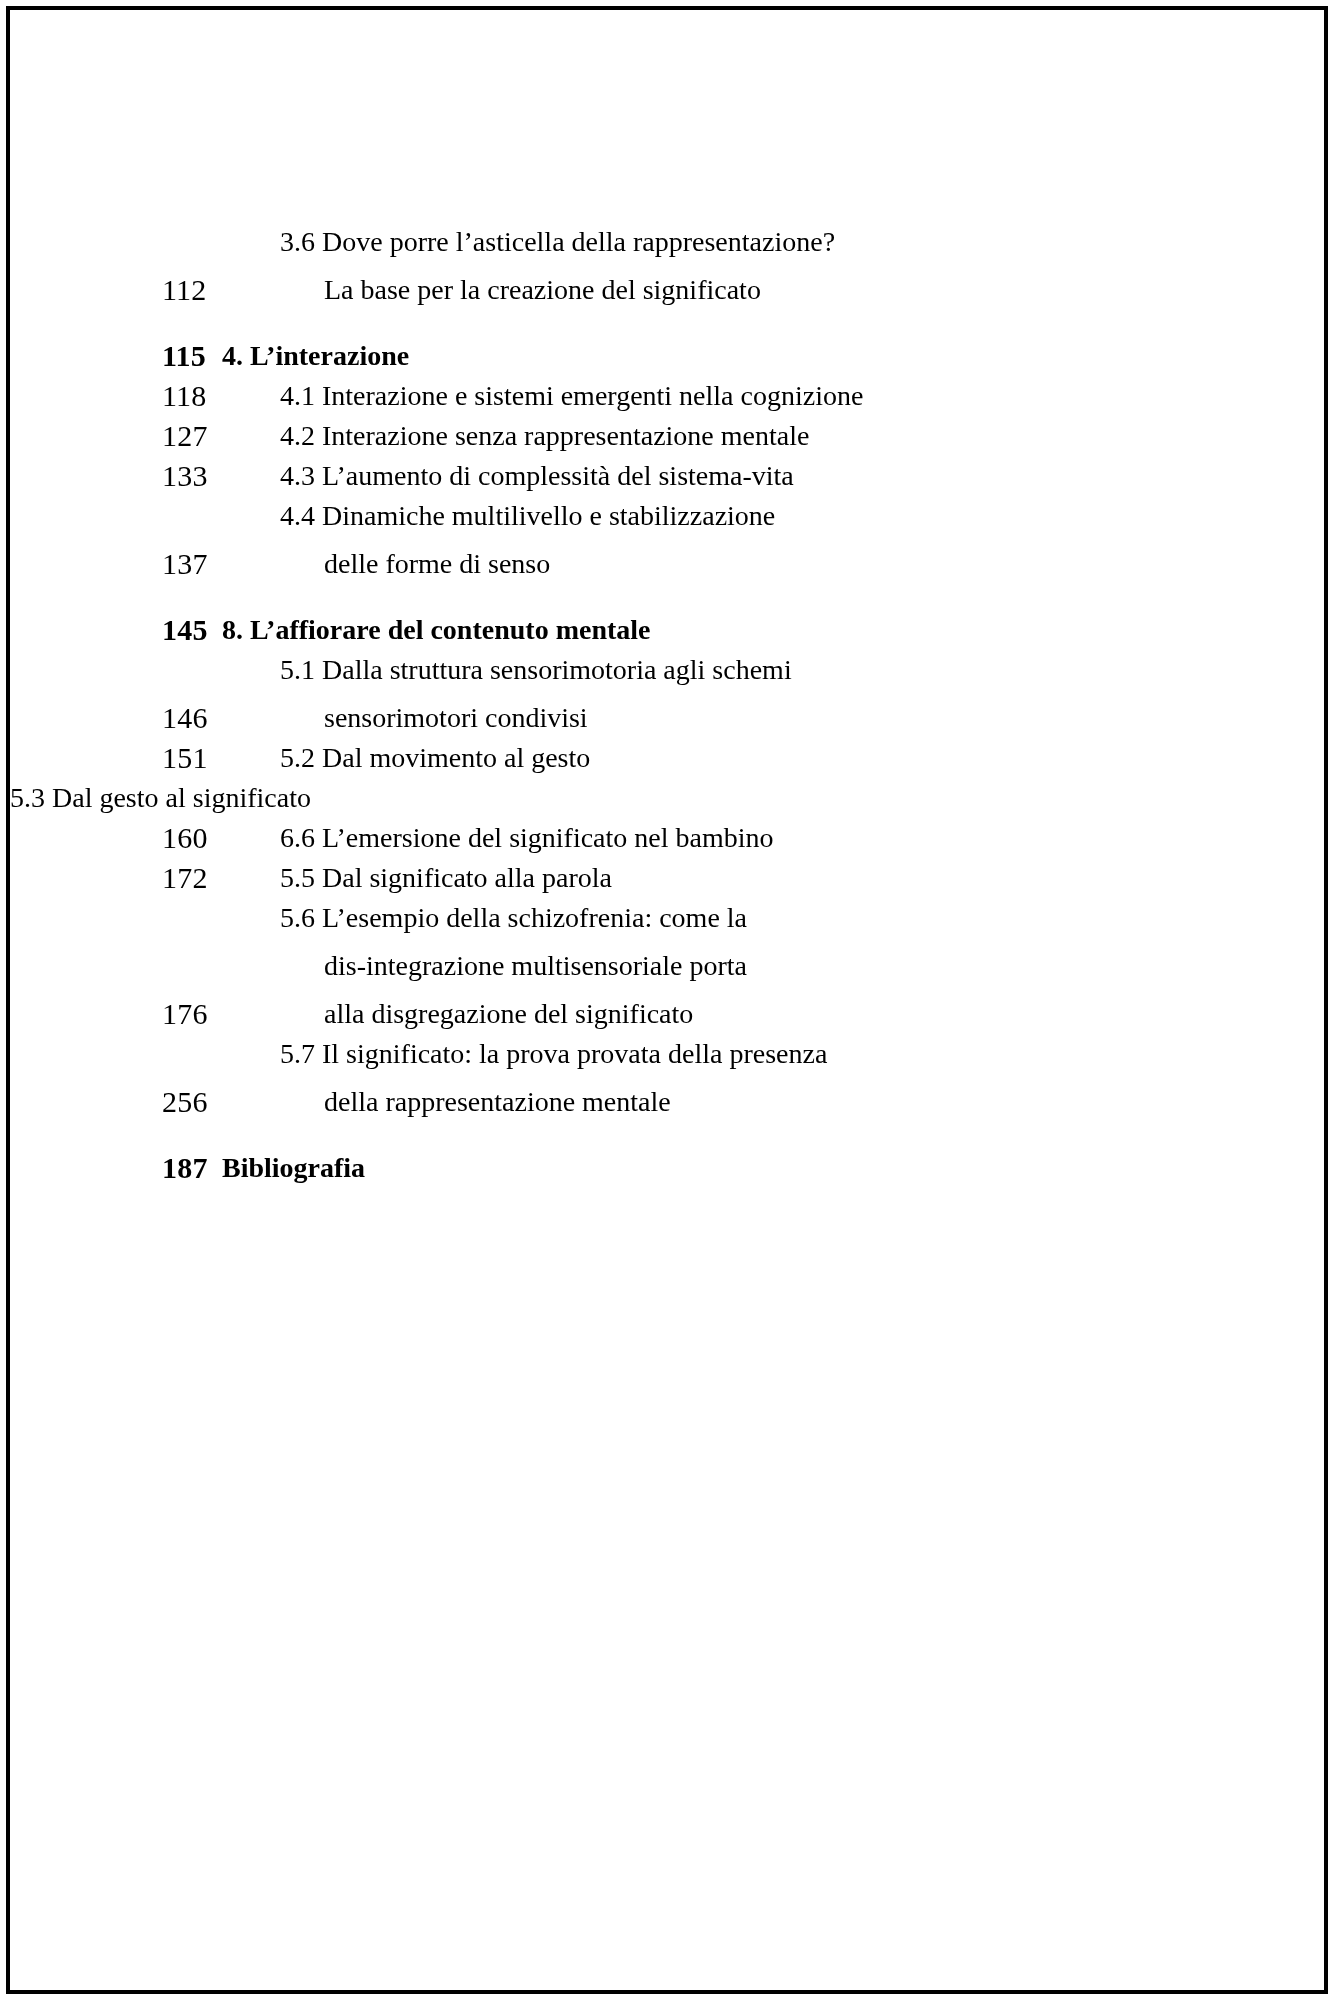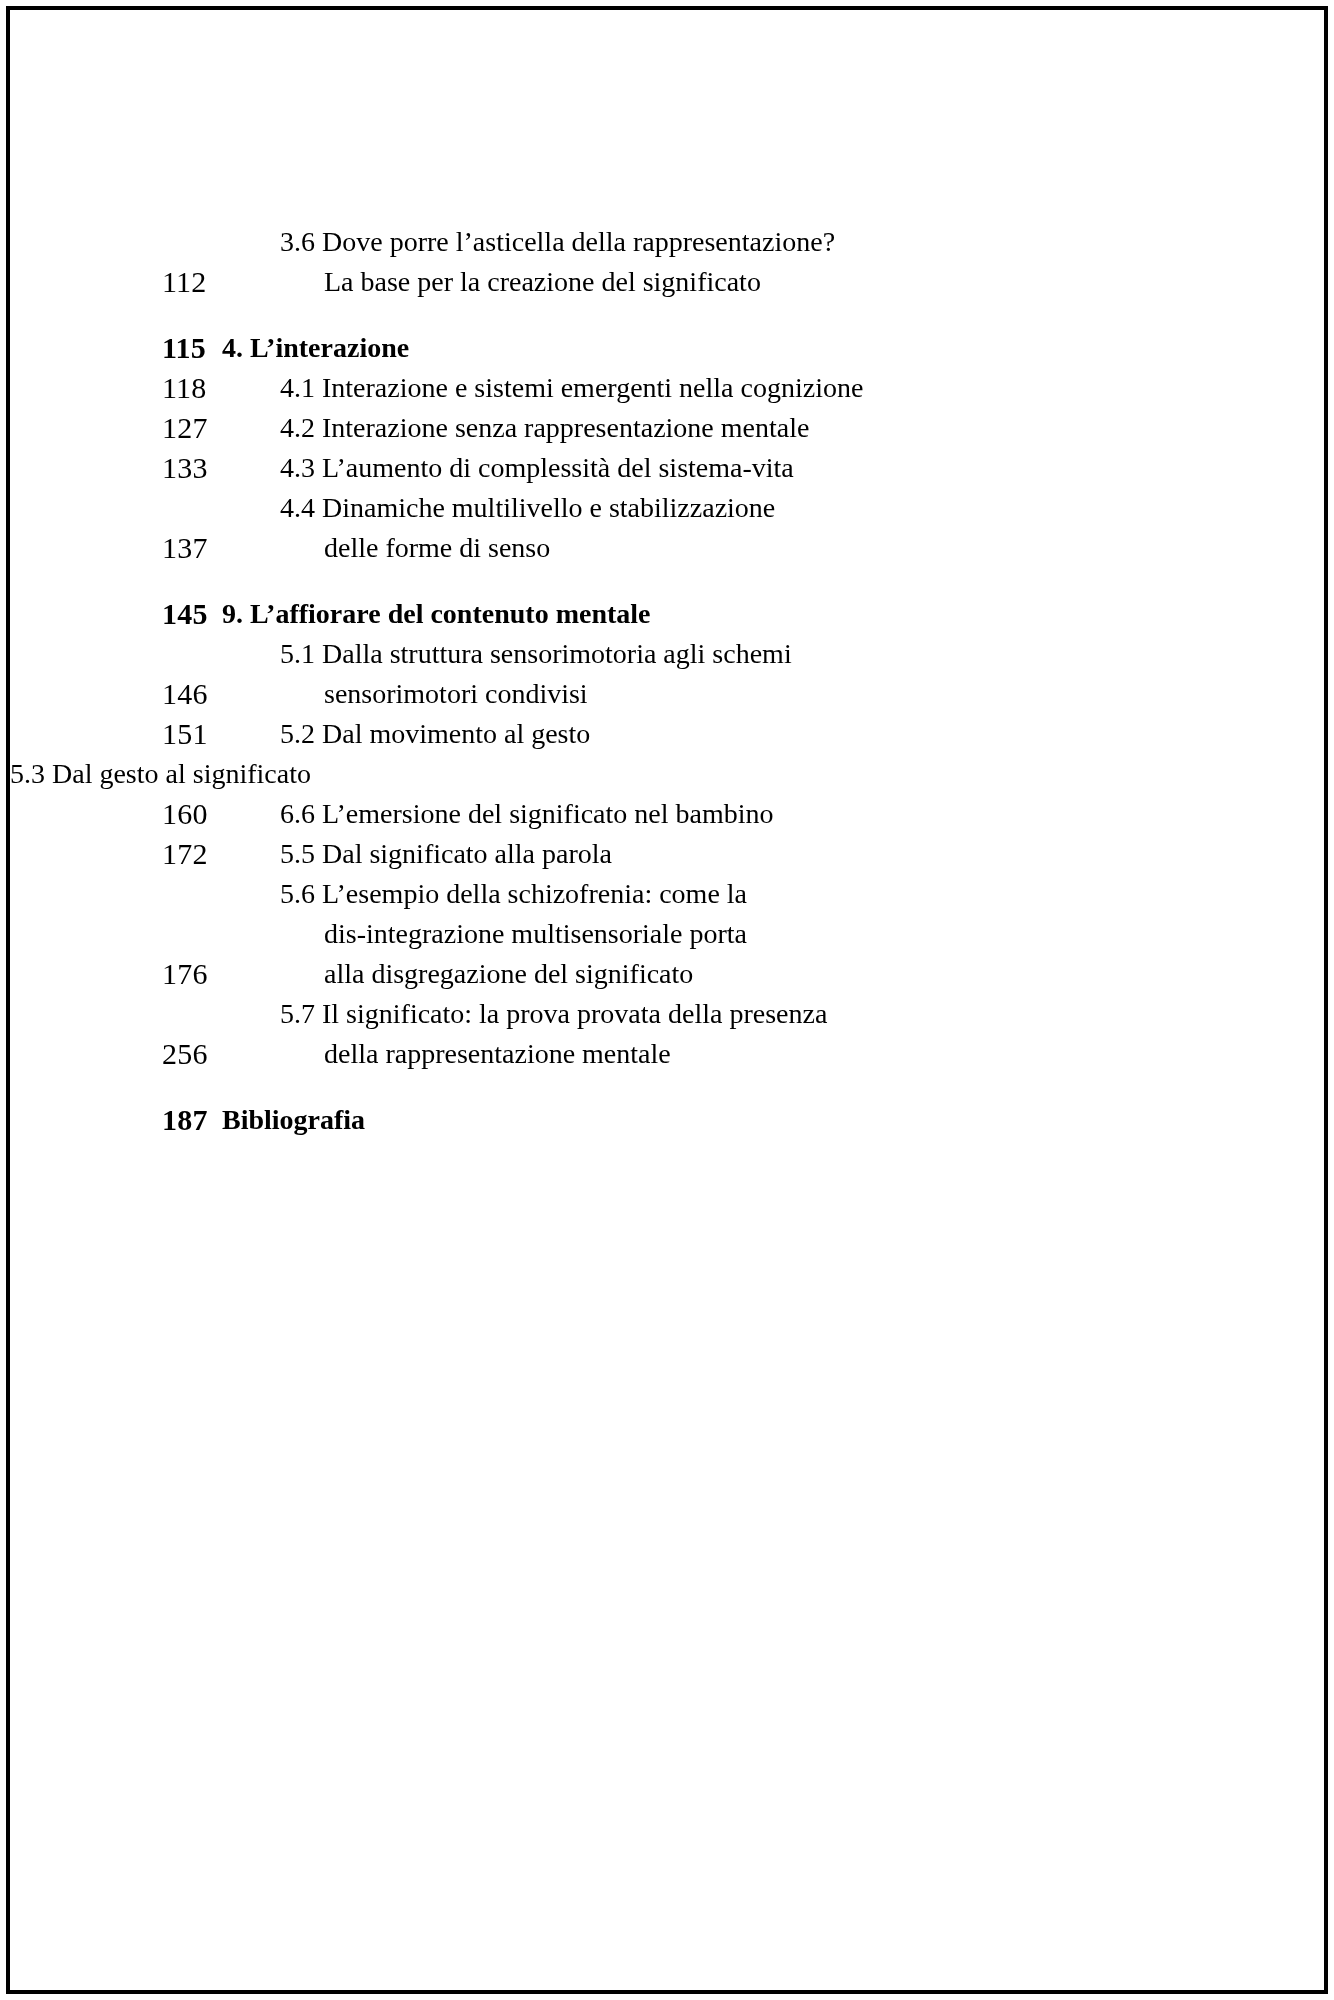--- a/index.html
+++ b/index.html
@@ -77,20 +77,21 @@
     font-weight: normal;
   }
 
   .entry .line {
     display: block;
     white-space: nowrap;
   }
   
   .entry .line.cont {
     padding-left: 44px;
+    margin-top: 8px;
   }
 
   
   .toc-row.gap-before {
     margin-top: 26px;
   }
 </style>
 </head>
 <body>
 
@@ -130,21 +131,21 @@
       <div class="toc-row section">
         <div class="page-num">137</div>
         <div class="entry">
           <span class="line">4.4 Dinamiche multilivello e stabilizzazione</span>
           <span class="line cont">delle forme di senso</span>
         </div>
       </div>
       <div class="toc-row chapter gap-before">
         <div class="page-num">145</div>
         <div class="entry">
-          <span class="line">9. L’affiorare del contenuto mentale</span>
+          <span class="line">8. L’affiorare del contenuto mentale</span>
         </div>
       </div>
       <div class="toc-row section">
         <div class="page-num">146</div>
         <div class="entry">
           <span class="line">5.1 Dalla struttura sensorimotoria agli schemi</span>
           <span class="line cont">sensorimotori condivisi</span>
         </div>
       </div>
       <div class="toc-row section">

